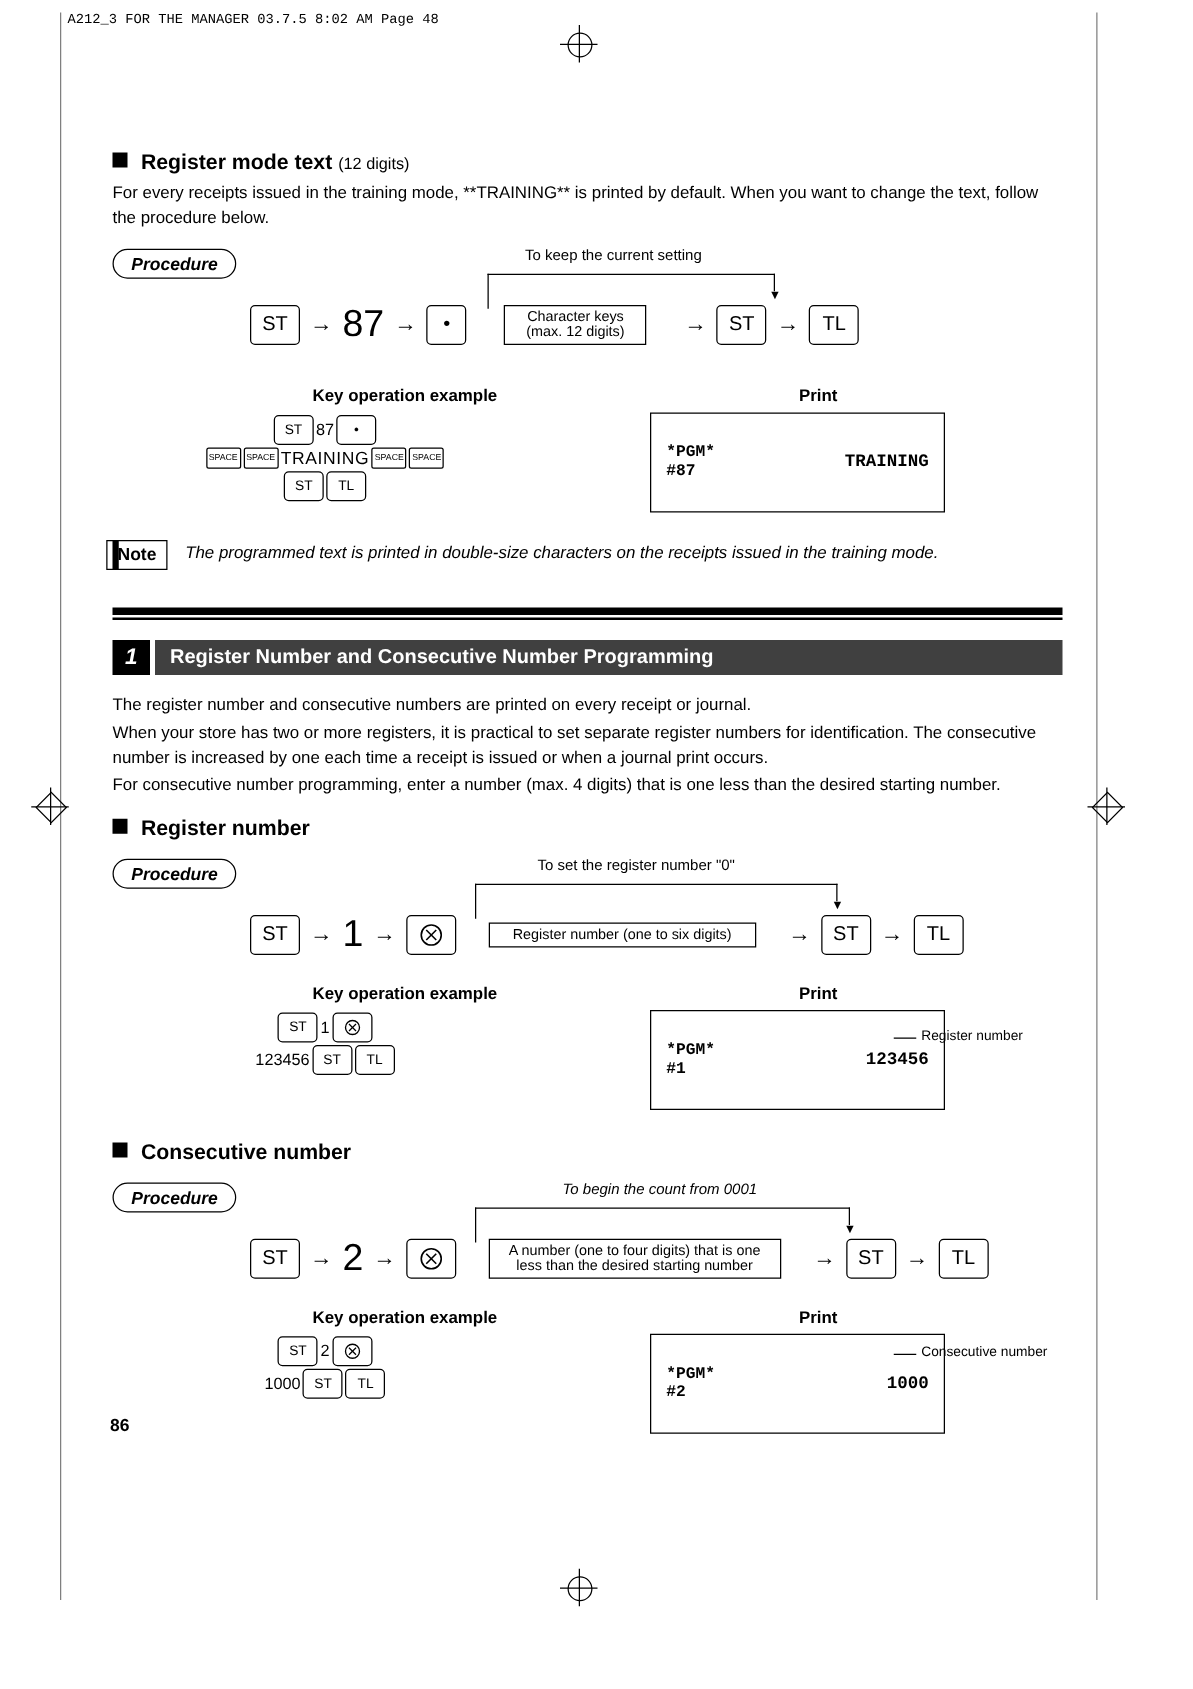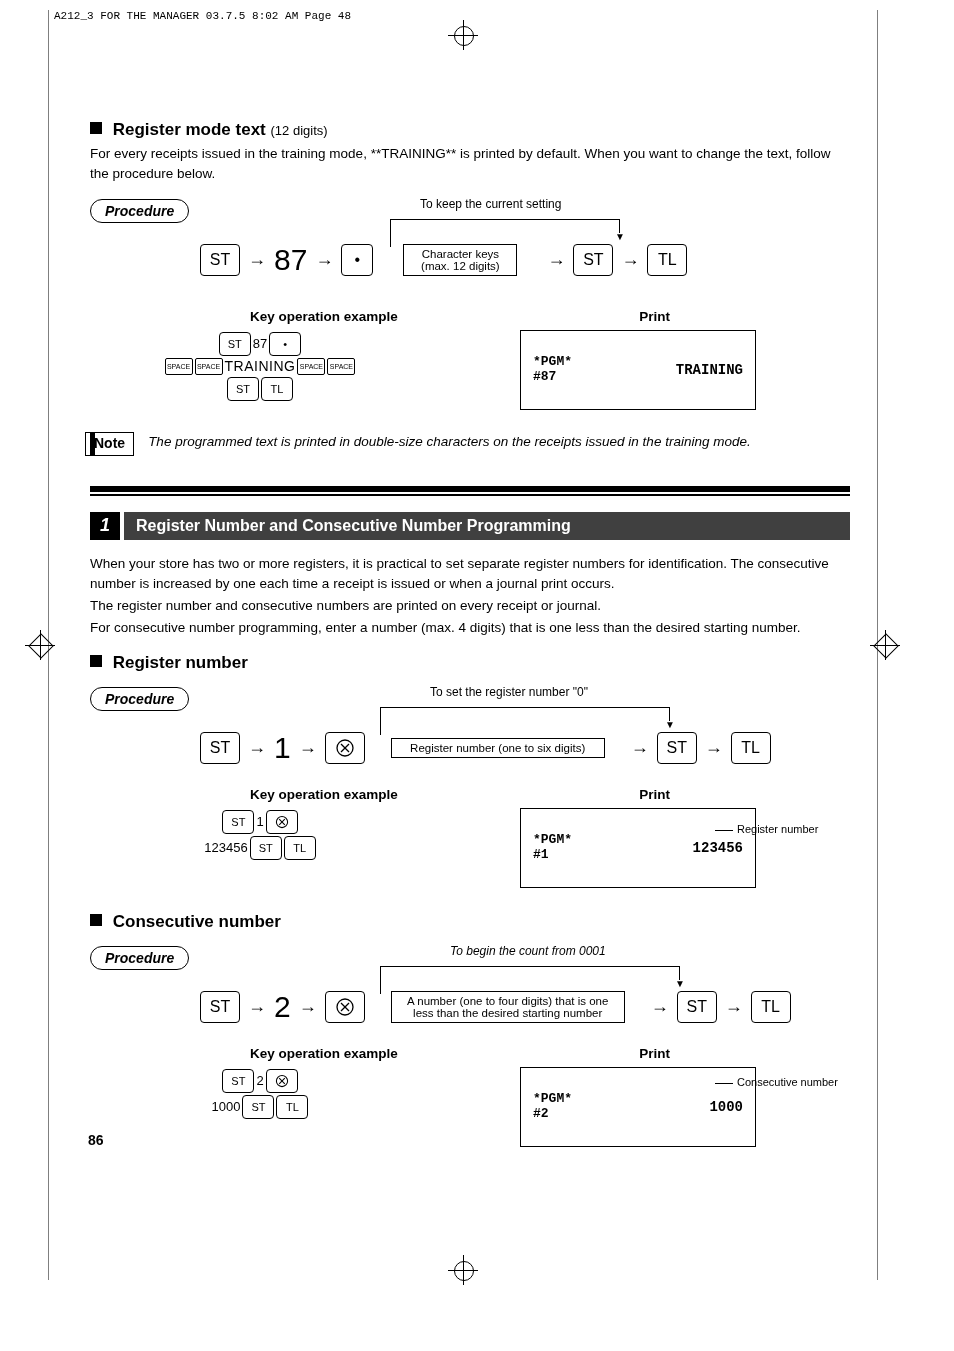--- a/index.html
+++ b/index.html
@@ -253,22 +253,22 @@
   <div style="margin-top:30px;">
     <div class="title-rule-top"></div>
     <div class="title-rule-bot"></div>
   </div>
 
   <div class="chapter-bar">
     <div class="chapter-num">1</div>
     <div class="chapter-title">Register Number and Consecutive Number Programming</div>
   </div>
 
+  <div class="body-text" style="margin-bottom:2px;">The register number and consecutive numbers are printed on every receipt or journal.</div>
   <div class="body-text" style="margin-bottom:2px;">When your store has two or more registers, it is practical to set separate register numbers for identification.  The consecutive number is increased by one each time a receipt is issued or when a journal print occurs.</div>
-  <div class="body-text" style="margin-bottom:2px;">The register number and consecutive numbers are printed on every receipt or journal.</div>
   <div class="body-text">For consecutive number programming, enter a number (max. 4 digits) that is one less than the desired starting number.</div>
 
   <div class="sect-head">
     <span class="sq"></span>
     <span>Register number</span>
   </div>
 
   <div style="position:relative; height:100px; margin-top:14px;">
     <span class="pill">Procedure</span>
     <div class="branch-note" style="left:340px; top:-2px;">To set the register number "0"</div>

